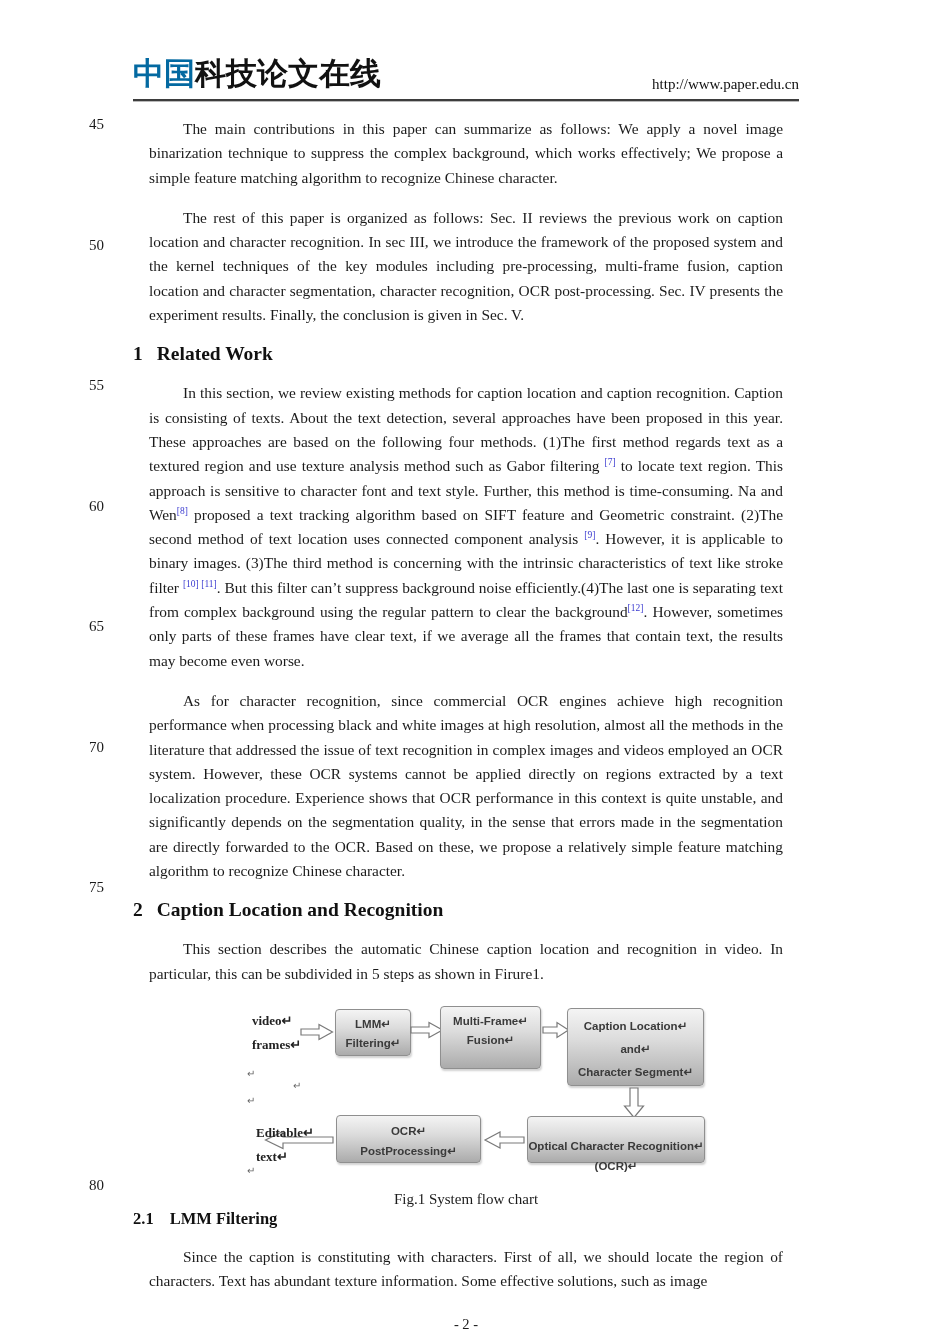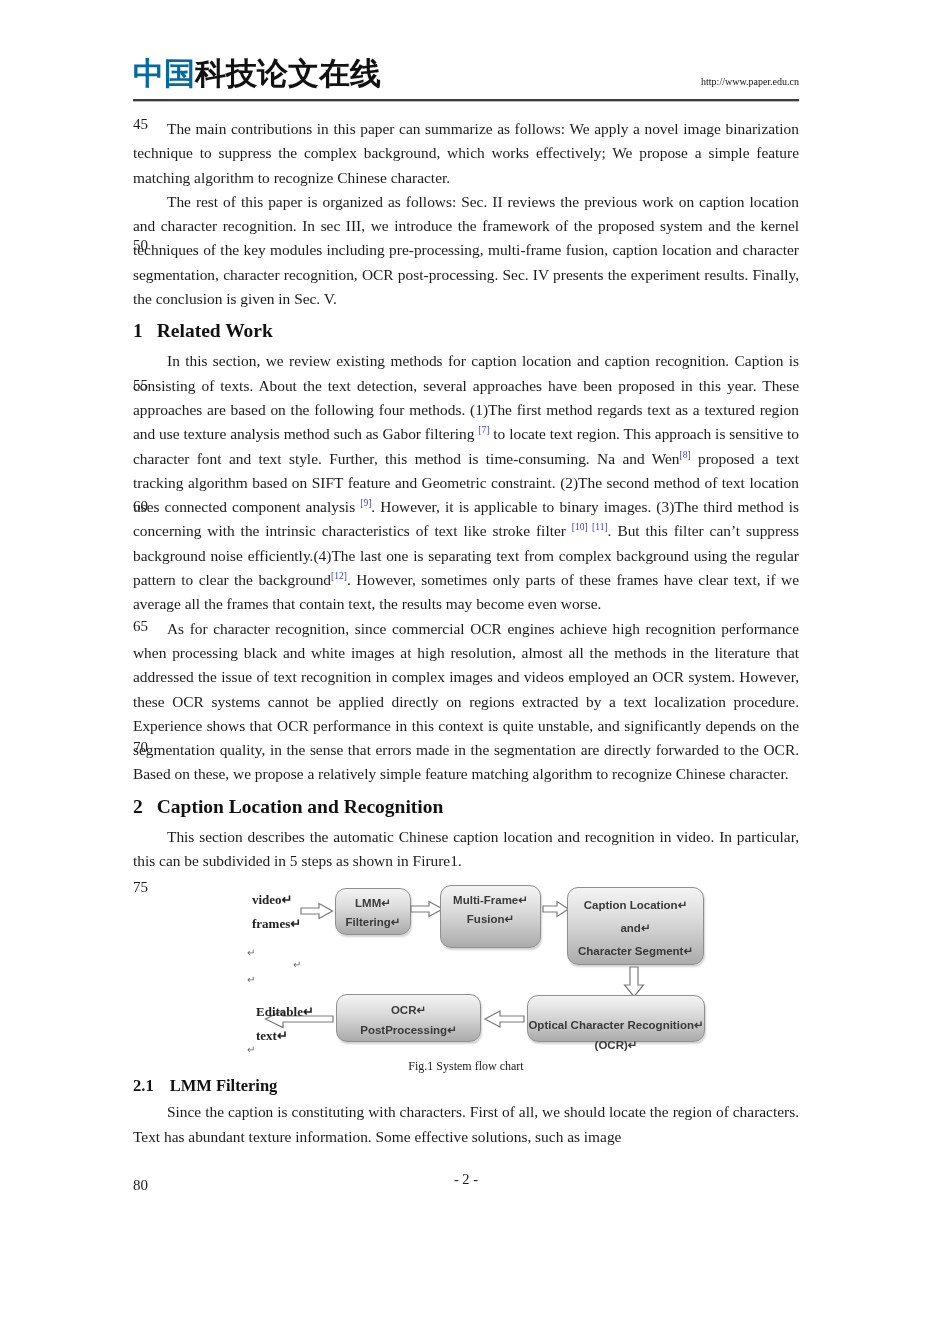--- a/index.html
+++ b/index.html
@@ -6,50 +6,50 @@
   .page { position:relative; width:950px; height:1344px; background:#fff;
           font-family:"Liberation Serif", serif; color:#1b1b1b; overflow:hidden; }
   .content { position:absolute; left:133px; top:0; width:666px; }
 
   
   .hdr { position:relative; height:104px; }
   .logo { position:absolute; left:0; top:58px; font-family:"Liberation Sans", sans-serif;
           font-weight:bold; font-size:31px; line-height:1; letter-spacing:0px; white-space:nowrap; }
   .logo .red { color:#0369a1; }
   .logo .blk { color:#111; }
-  .hdr-url { position:absolute; right:0; top:76px; font-size:10px; color:#111; }
+  .hdr-url { position:absolute; right:0; top:76px; font-size:15px; color:#111; }
   .hdr-rule { position:absolute; left:0; right:0; top:99px; height:2px; background:#3d3d3d;
               border-bottom:1px solid #b9b9b9; }
 
   
-  .para { font-size:15.4px; line-height:24.3px; text-align:justify; text-indent:34px; margin:0; }
+  .para { font-size:15.4px; line-height:24.3px; text-align:justify; text-indent:34px; margin:16px; }
   .p1 { margin-top:13px; }
   sup.ref { color:#3a3ad0; font-size:9.5px; line-height:0; vertical-align:super; }
   h2.sec { font-size:19.5px; font-weight:bold; margin:9px 0 7px 0; color:#111;
            font-family:"Liberation Serif", serif; }
   h2.sec .num { margin-right:14px; }
   h3.subsec { font-size:16.5px; font-weight:bold; margin:0 0 4px 0; color:#111; }
   h3.subsec .num { margin-right:16px; }
 
   
-  .lnum { position:absolute; left:89px; width:34px; font-size:15px; color:#1b1b1b;margin-left:44px; }
+  .lnum { position:absolute; left:89px; width:34px; font-size:15px; color:#1b1b1b; }
 
   
   .fig { position:relative; width:666px; height:173px; margin-top:8px;
          font-family:"Liberation Sans", sans-serif; }
-  .fbox { position:absolute; box-sizing:border-box; border:1px solid #8f8f8f; border-radius:11px;
+  .fbox { position:absolute; box-sizing:border-box; border:1px solid #8f8f8f; border-radius:4px;
           background:linear-gradient(to bottom, #f4f4f4 0%, #dcdcdc 40%, #ababab 100%);
           box-shadow:1px 2px 2px rgba(0,0,0,0.18);
           font-weight:bold; font-size:11.5px; color:#3a3a3a; text-align:center; }
   .fbox div { white-space:nowrap; }
   .flab { position:absolute; font-family:"Liberation Serif", serif; font-weight:bold;
           font-size:13px; color:#222; line-height:24px; }
   .farrow { position:absolute; }
   .fmark { position:absolute; font-size:10px; color:#666; font-family:"Liberation Sans", sans-serif; }
-  .figcap { text-align:center; font-size:12px; margin-top:2px; line-height:20px; }
+  .figcap { text-align:center; font-size:15px; margin-top:14px; line-height:20px; }
 
   .footer { text-align:center; font-size:14.5px; margin-top:22px; }
 </style>
 </head>
 <body>
 
 <div class="page">
 
   <span class="lnum" style="top:116px">45</span>
   <span class="lnum" style="top:237px">50</span>

